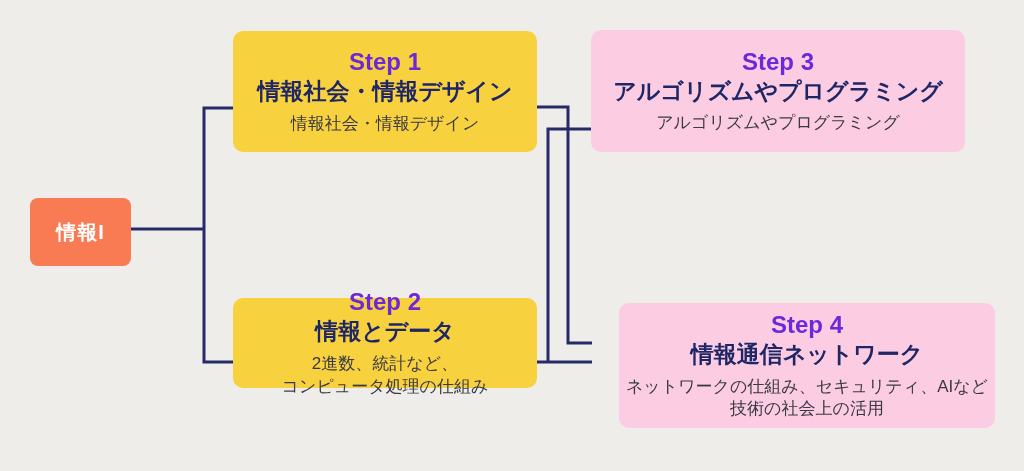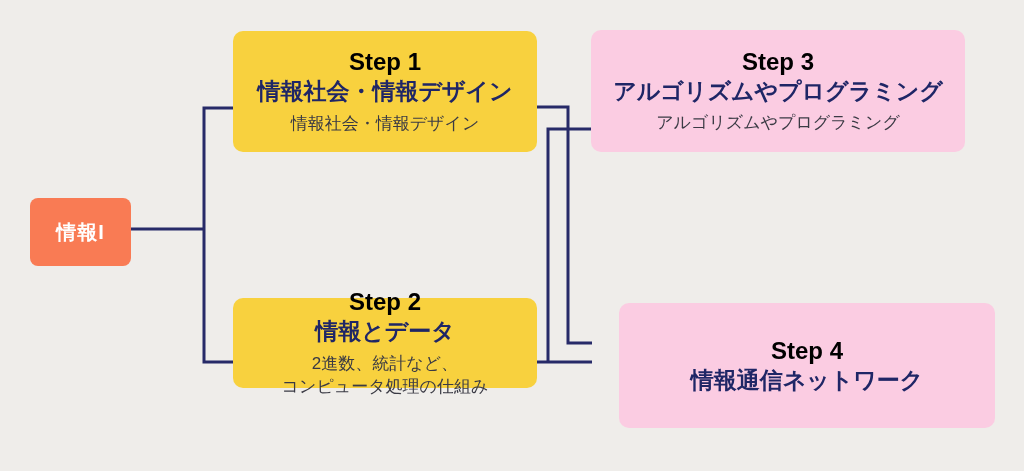--- a/index.html
+++ b/index.html
@@ -41,21 +41,21 @@
     width: 101px; height: 68px;
     border-radius: 8px;
     color: #ffffff;
     font-size: 20px;
     font-weight: bold;
     letter-spacing: 1px;
   }
   .step-node .title {
     font-size: 24px;
     font-weight: bold;
-    color: #000000;
+    color: #6d28d9;
     line-height: 1.25;
   }
   .step-node .subtitle {
     font-size: 23px;
     font-weight: bold;
     color: #1f2666;
     line-height: 1.3;
   }
   .step-node .desc {
     margin-top: 6px;
@@ -100,15 +100,19 @@
     <div class="subtitle">情報とデータ</div>
     <div class="desc">
       <div>2進数、統計など、</div>
       <div>コンピュータ処理の仕組み</div>
     </div>
   </div>
 
   <div class="node step-node step4-node" style="background-color: rgb(251, 204, 226); margin-left: 28px;">
     <div class="title">Step 4</div>
     <div class="subtitle">情報通信ネットワーク</div>
+    <div class="desc">
+      <div>ネットワークの仕組み、セキュリティ、AIなど</div>
+      <div>技術の社会上の活用</div>
+    </div>
   </div>
 
 </div>
 
 </body></html>

